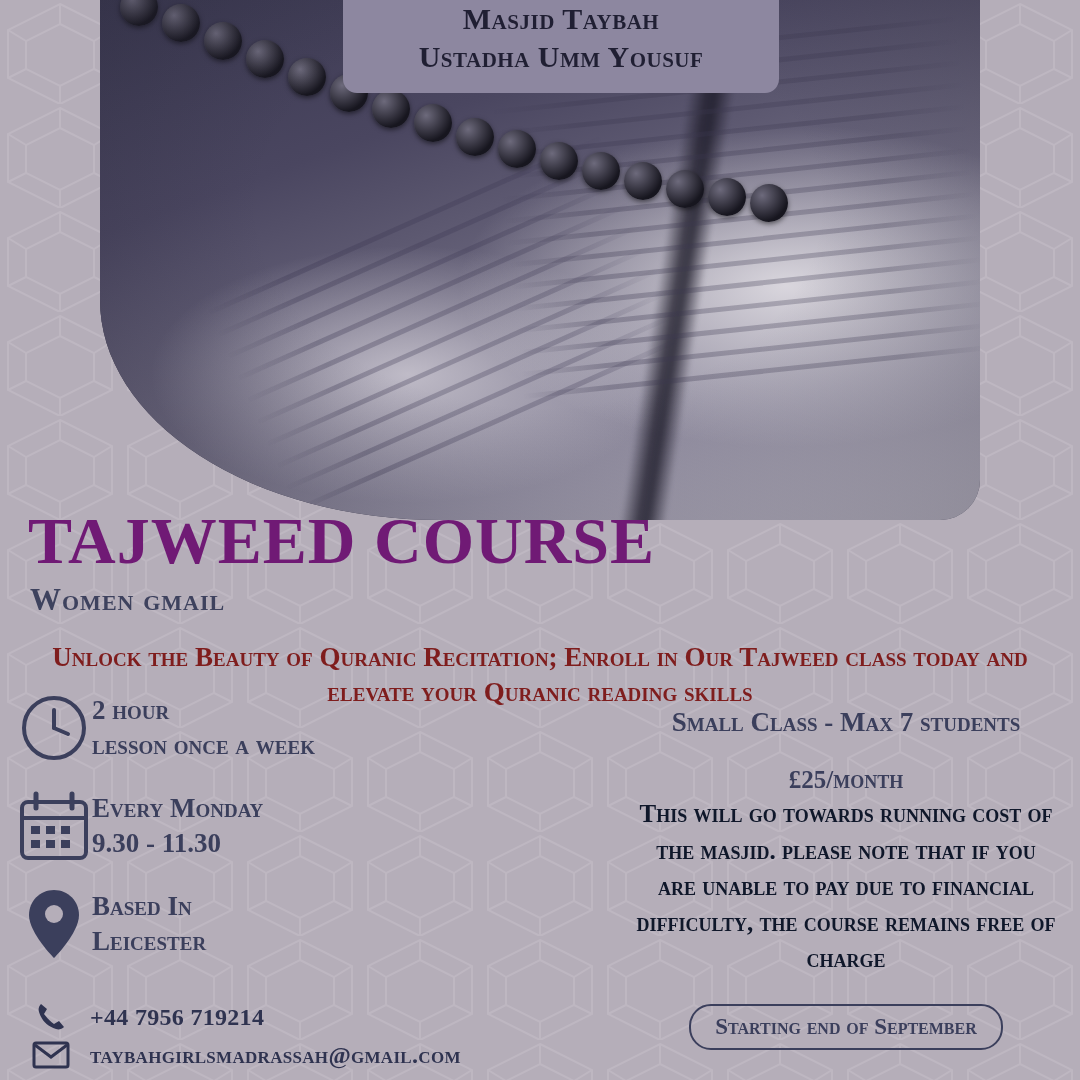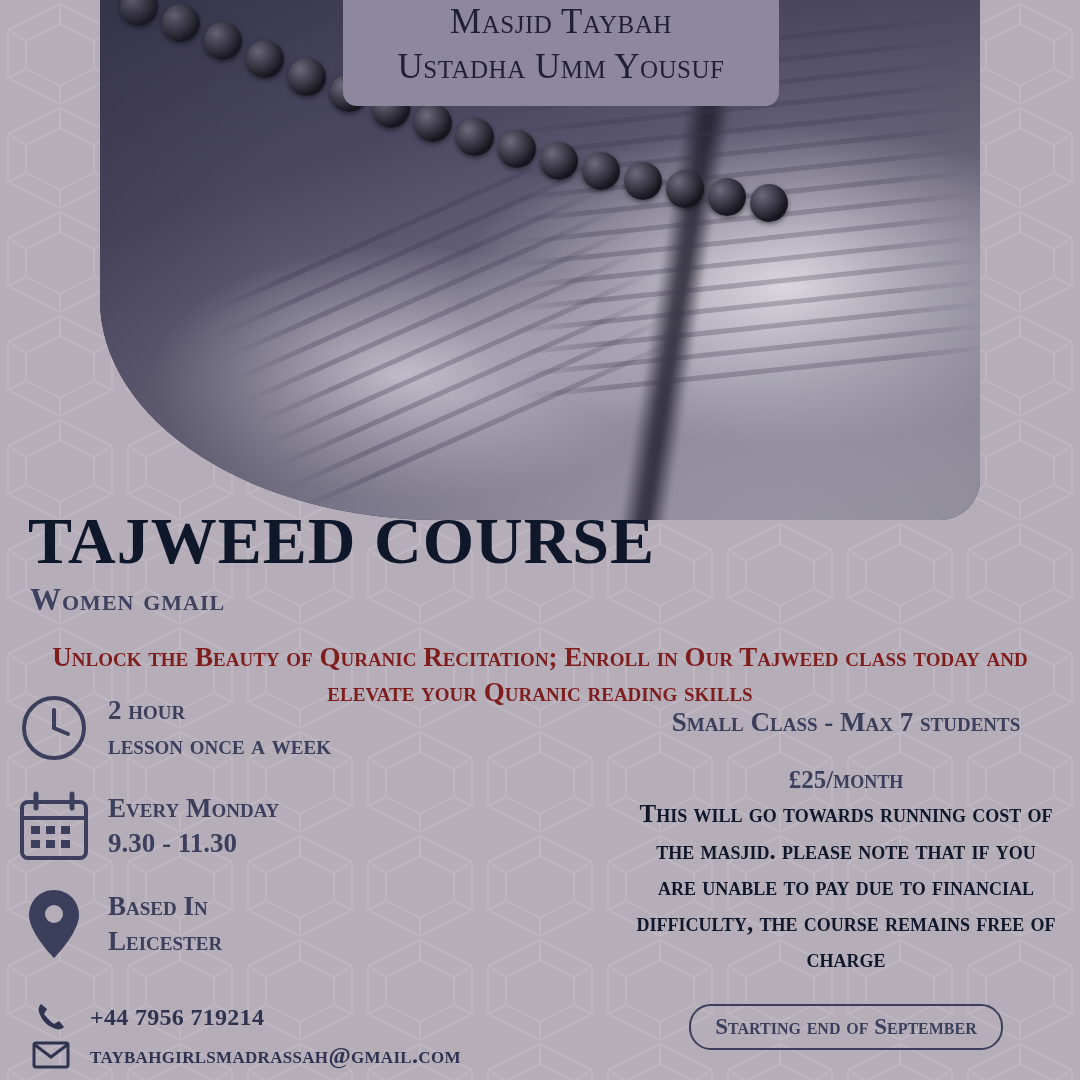--- a/index.html
+++ b/index.html
@@ -125,43 +125,43 @@
     padding: 14px 18px 16px;
     background: #8d87a0;
     border-bottom-left-radius: 14px;
     border-bottom-right-radius: 14px;
     text-align: center;
     color: #201f33;
   }
   .top-box div {
     font-family: "Liberation Serif", serif;
     font-variant: small-caps;
-    font-size: 35px;
+    font-size: 30px;
     line-height: 1.28;
     letter-spacing: 0.5px;
-    font-weight: 400;
+    font-weight: 700;
   }
 
   
   .content {
     position: absolute;
     left: 0;
     top: 500px;
     width: 1080px;
   }
   .title {
     margin: 0;
     padding: 8px 0 0 28px;
     font-family: "Liberation Serif", serif;
     font-size: 66px;
     line-height: 1.0;
     letter-spacing: 1px;
     font-variant: small-caps;
     font-weight: 600;
-    color: #0f172a;
+    color: #701a75;
   }
   .subtitle {
     padding: 8px 0 0 30px;
     font-size: 31px;
     font-variant: small-caps;
     font-weight: 600;
     letter-spacing: 1px;
     color: #3e425e;
   }
   .tagline {
@@ -192,21 +192,20 @@
     position: absolute;
     right: 24px;
     top: 14px;
     width: 420px;
     text-align: center;
   }
 
   .info-row {
     display: flex;
     align-items: center;
-    gap: 16px;
     margin-bottom: 22px;
   }
   .icon-wrap {
     width: 76px;
     min-width: 76px;
     height: 76px;
     display: flex;
     align-items: center;
     justify-content: center;
   }

